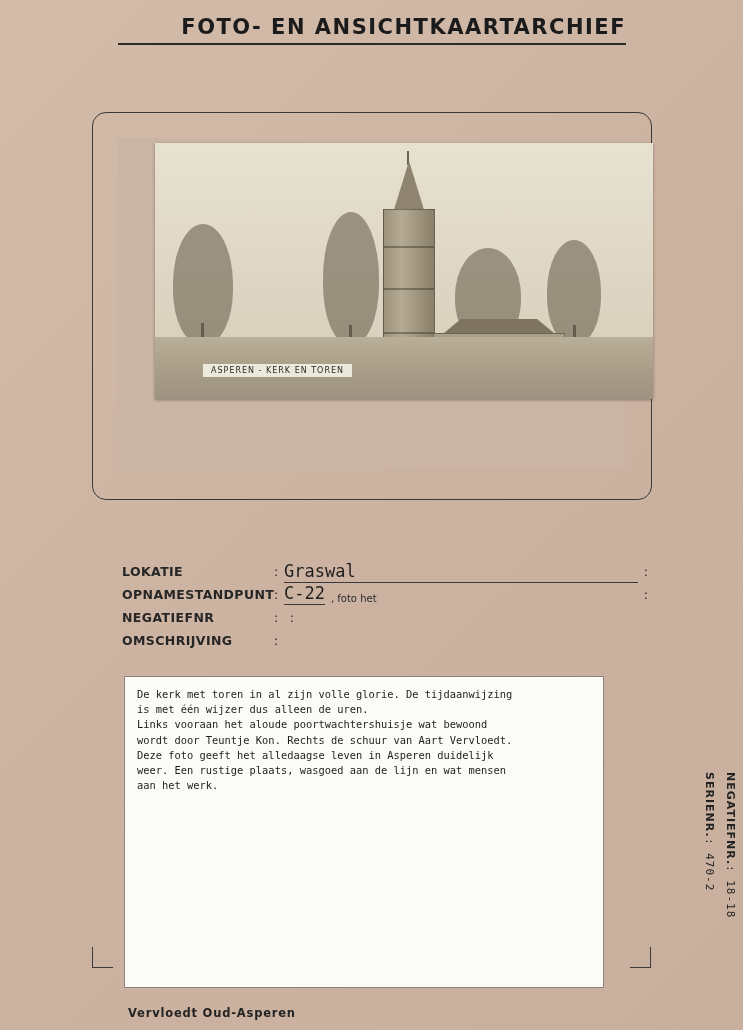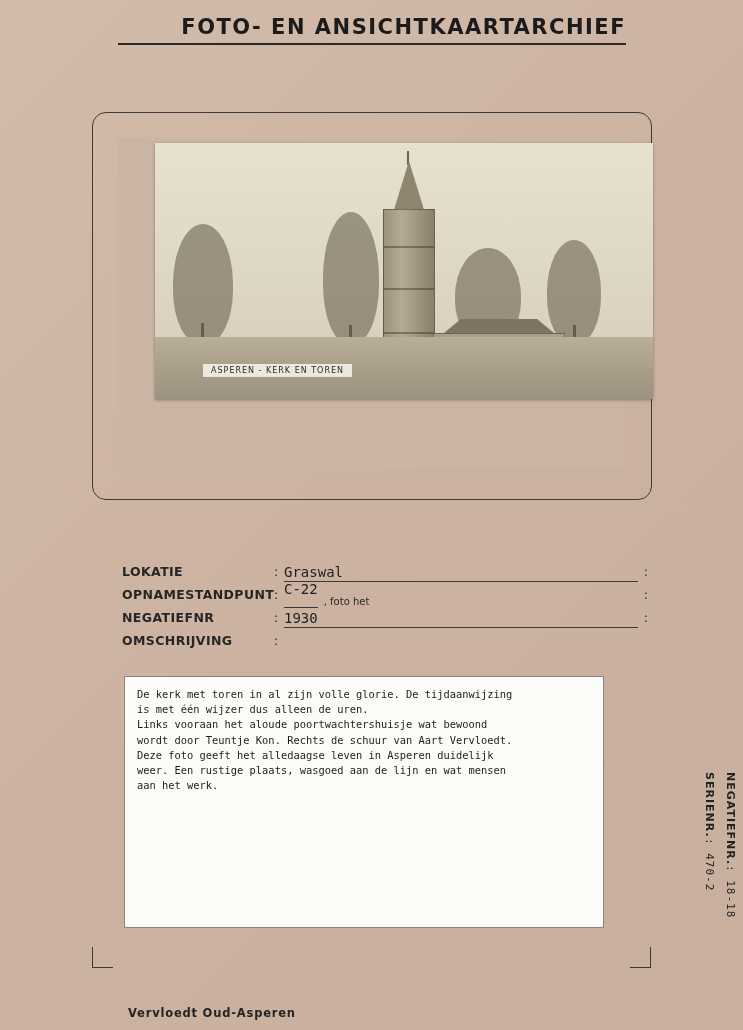--- a/index.html
+++ b/index.html
@@ -239,21 +239,21 @@
     flex: 1;
     display: flex;
     align-items: flex-end;
     border-bottom: 1.2px solid #3a3a3a;
     position: relative;
     padding-bottom: 1px;
     min-height: 19px;
   }
   .field-value {
     font-family: "DejaVu Sans Mono", monospace;
-    font-size: 14px;
+    font-size: 17px;
     color: #1f1f1f;
     white-space: nowrap;
   }
   .field-inline-note {
     font-family: "DejaVu Sans", sans-serif;
     font-size: 10px;
     color: #2a2a2a;
     padding: 0 6px 1px 6px;
   }
   .field-end-colon {
@@ -264,21 +264,21 @@
     text-align: right;
   }
   .nounderline { border-bottom: none; }
 
   
   .desc-card {
     position: absolute;
     left: 124px;
     top: 676px;
     width: 480px;
-    height: 252px;
+    height: 312px;
     background: #fbfbf8;
     border: 1px solid #8d8378;
     box-sizing: border-box;
     padding: 10px 12px;
   }
   .desc-text {
     font-family: "DejaVu Sans Mono", monospace;
     font-size: 10.4px;
     line-height: 15.2px;
     color: #1d1d1d;
@@ -389,32 +389,29 @@
       <div class="field-value-wrap">
         <span class="field-value">Graswal</span>
       </div>
       <div class="field-end-colon">:</div>
     </div>
 
     <div class="field-row">
       <div class="field-label">OPNAMESTANDPUNT</div>
       <div class="field-colon">:</div>
       <div class="field-value-wrap nounderline">
-        <span class="field-value" style="border-bottom:1.2px solid #3a3a3a; padding-bottom:10px;">C-22</span>
+        <span class="field-value" style="border-bottom:1.2px solid #3a3a3a; padding-bottom:1px;">C-22</span>
         <span class="field-inline-note">, foto het</span>
       </div>
       <div class="field-end-colon">:</div>
     </div>
 
     <div class="field-row">
       <div class="field-label">NEGATIEFNR</div>
       <div class="field-colon">:</div>
-      <div class="field-value-wrap">
-        <span class="field-value">1930</span>
-      </div>
       <div class="field-end-colon">:</div>
     </div>
 
     <div class="field-row">
       <div class="field-label">OMSCHRIJVING</div>
       <div class="field-colon">:</div>
       <div class="field-value-wrap nounderline"></div>
     </div>
 
   </div>

